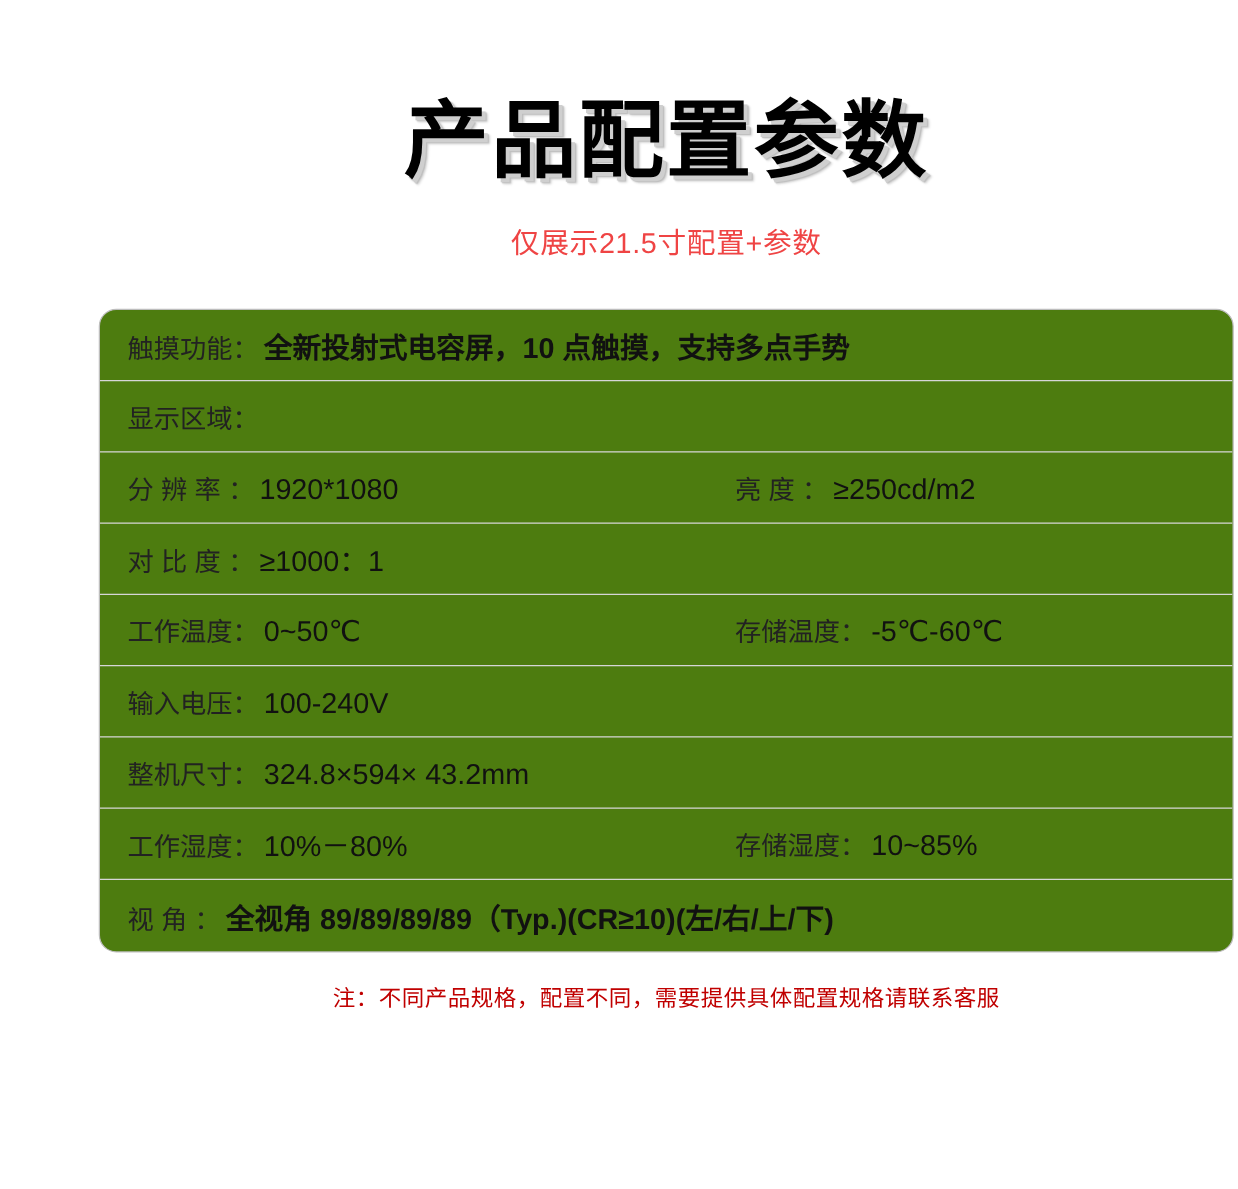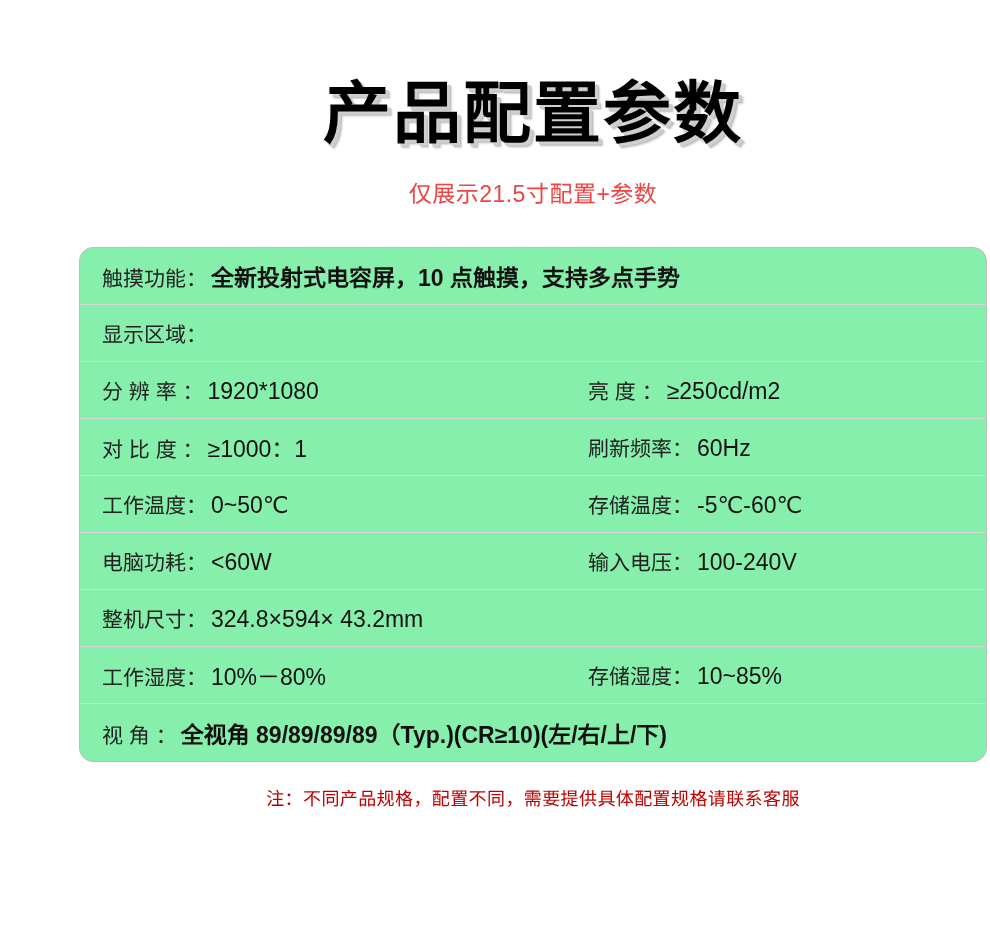--- a/index.html
+++ b/index.html
@@ -47,21 +47,21 @@
     font-weight: 400;
     letter-spacing: 0.5px;
   }
 
   
   .spec-card {
     margin: 38px auto 0 auto;
     width: 908px;
     border: 1px solid #bdbdbd;
     border-radius: 14px;
-    background: #86efac;
+    background: #4d7c0f;
     box-sizing: border-box;
     overflow: hidden;
   }
 
   .spec-row {
     display: flex;
     align-items: center;
     border-bottom: 1px solid #d6d6d6;
     min-height: 57px;
     padding: 0 0 0 22px;
@@ -148,42 +148,34 @@
         <span class="lab">亮  度  ：</span>
         <span class="val">≥250cd/m2</span>
       </div>
     </div>
 
     <div class="spec-row">
       <div class="cell left">
         <span class="lab">对 比 度 ：</span>
         <span class="val">≥1000：1</span>
       </div>
-      <div class="cell right">
-        <span class="lab">刷新频率：</span>
-        <span class="val">60Hz</span>
-      </div>
     </div>
 
     <div class="spec-row">
       <div class="cell left">
         <span class="lab">工作温度：</span>
         <span class="val">0~50℃</span>
       </div>
       <div class="cell right">
         <span class="lab">存储温度：</span>
         <span class="val">-5℃-60℃</span>
       </div>
     </div>
 
     <div class="spec-row">
-      <div class="cell left">
-        <span class="lab">电脑功耗：</span>
-        <span class="val">&lt;60W</span>
-      </div>
       <div class="cell right">
         <span class="lab">输入电压：</span>
         <span class="val">100-240V</span>
       </div>
     </div>
 
     <div class="spec-row">
       <div class="cell left">
         <span class="lab">整机尺寸：</span>
         <span class="val">324.8×594× 43.2mm</span>

